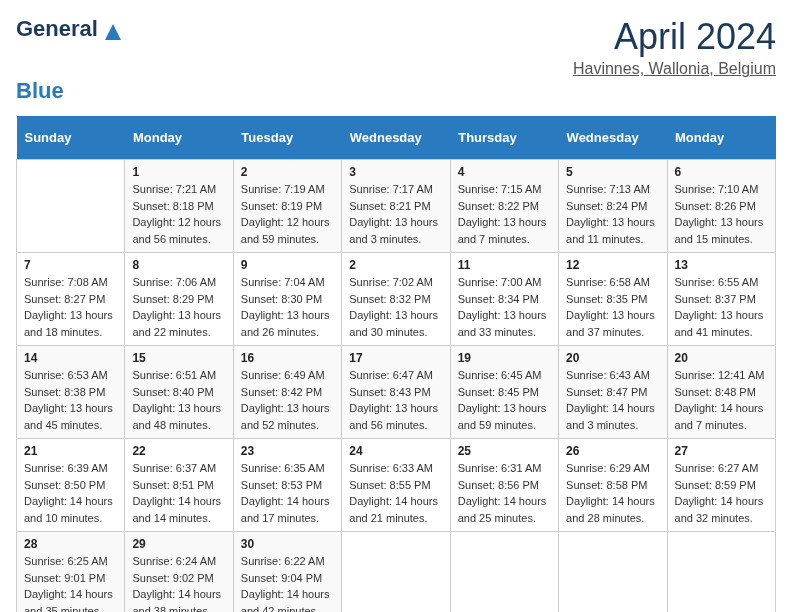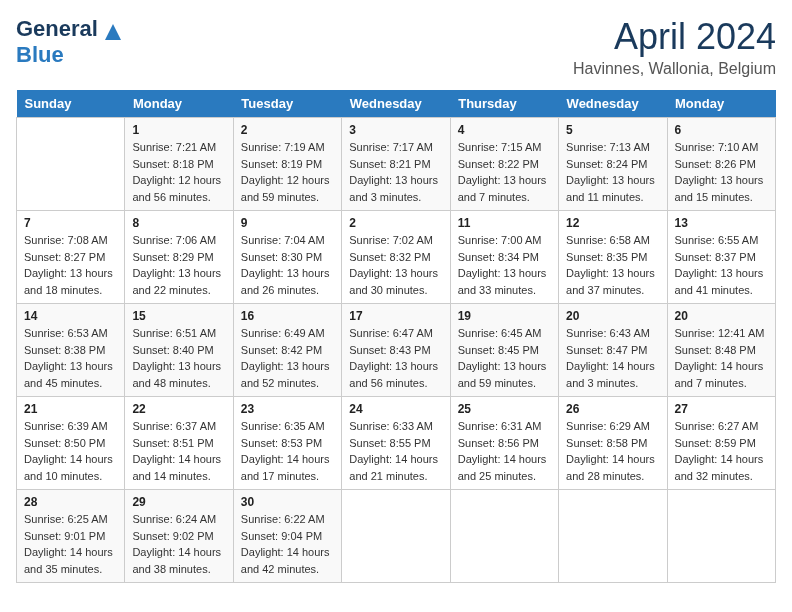--- a/index.html
+++ b/index.html
@@ -13,44 +13,46 @@
     .header-area {
       display: flex;
       justify-content: space-between;
       align-items: flex-start;
       margin-bottom: 12px;
     }
     .logo {
       display: flex;
       flex-direction: column;
       align-items: flex-start;
+      gap: 36px;
     }
     .title-area {
       text-align: right;
     }
     .month-title {
       font-size: 36px;
       font-weight: normal;
       color: #1a3a5c;
     }
     .location-title {
       font-size: 16px;
       color: #555;
       margin-top: 2px;
+      text-decoration: underline;
     }
     table {
       width: 100%;
       border-collapse: collapse;
       font-size: 11px;
     }
     thead tr th {
       background-color: #2a7abf;
       color: #fff;
       text-align: left;
-      padding: 6px 8px;
+      padding: 14px 8px;
       font-size: 13px;
       font-weight: bold;
       margin-left: 9px;
     }
     tbody tr td {
       border: 1px solid #ccc;
       vertical-align: top;
       padding: 5px 7px;
       min-height: 70px;
       width: 14.28%;

